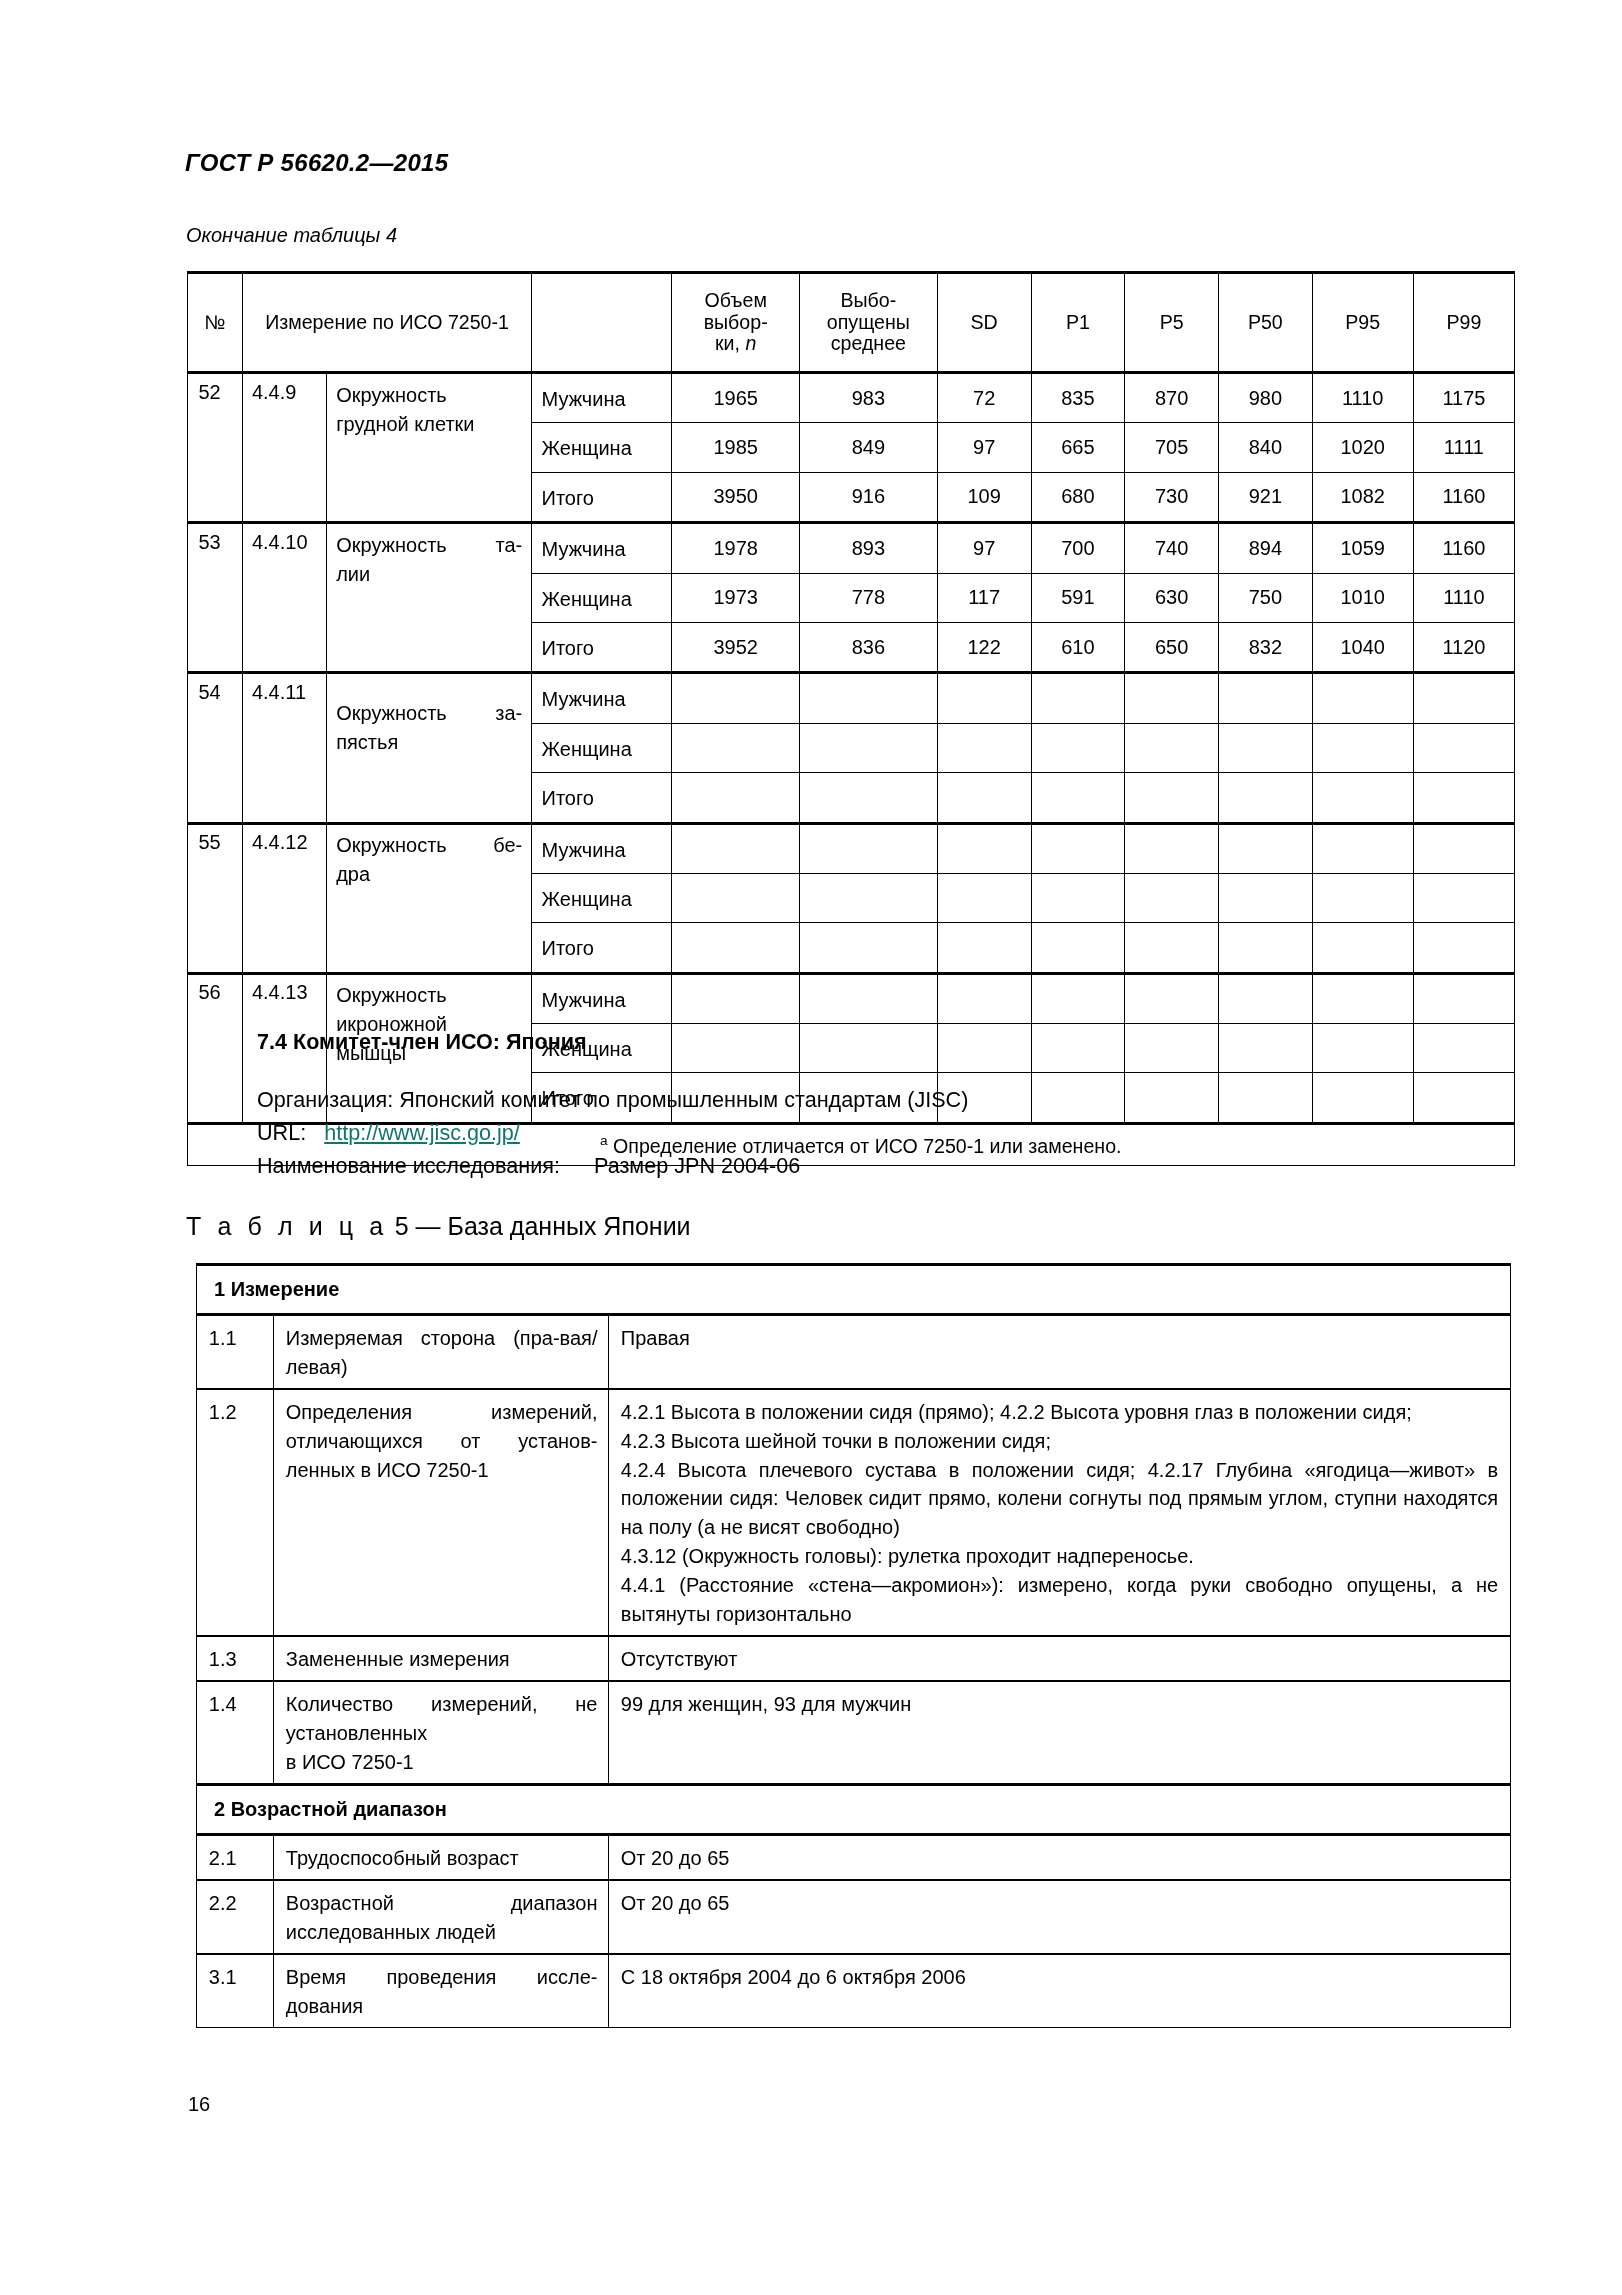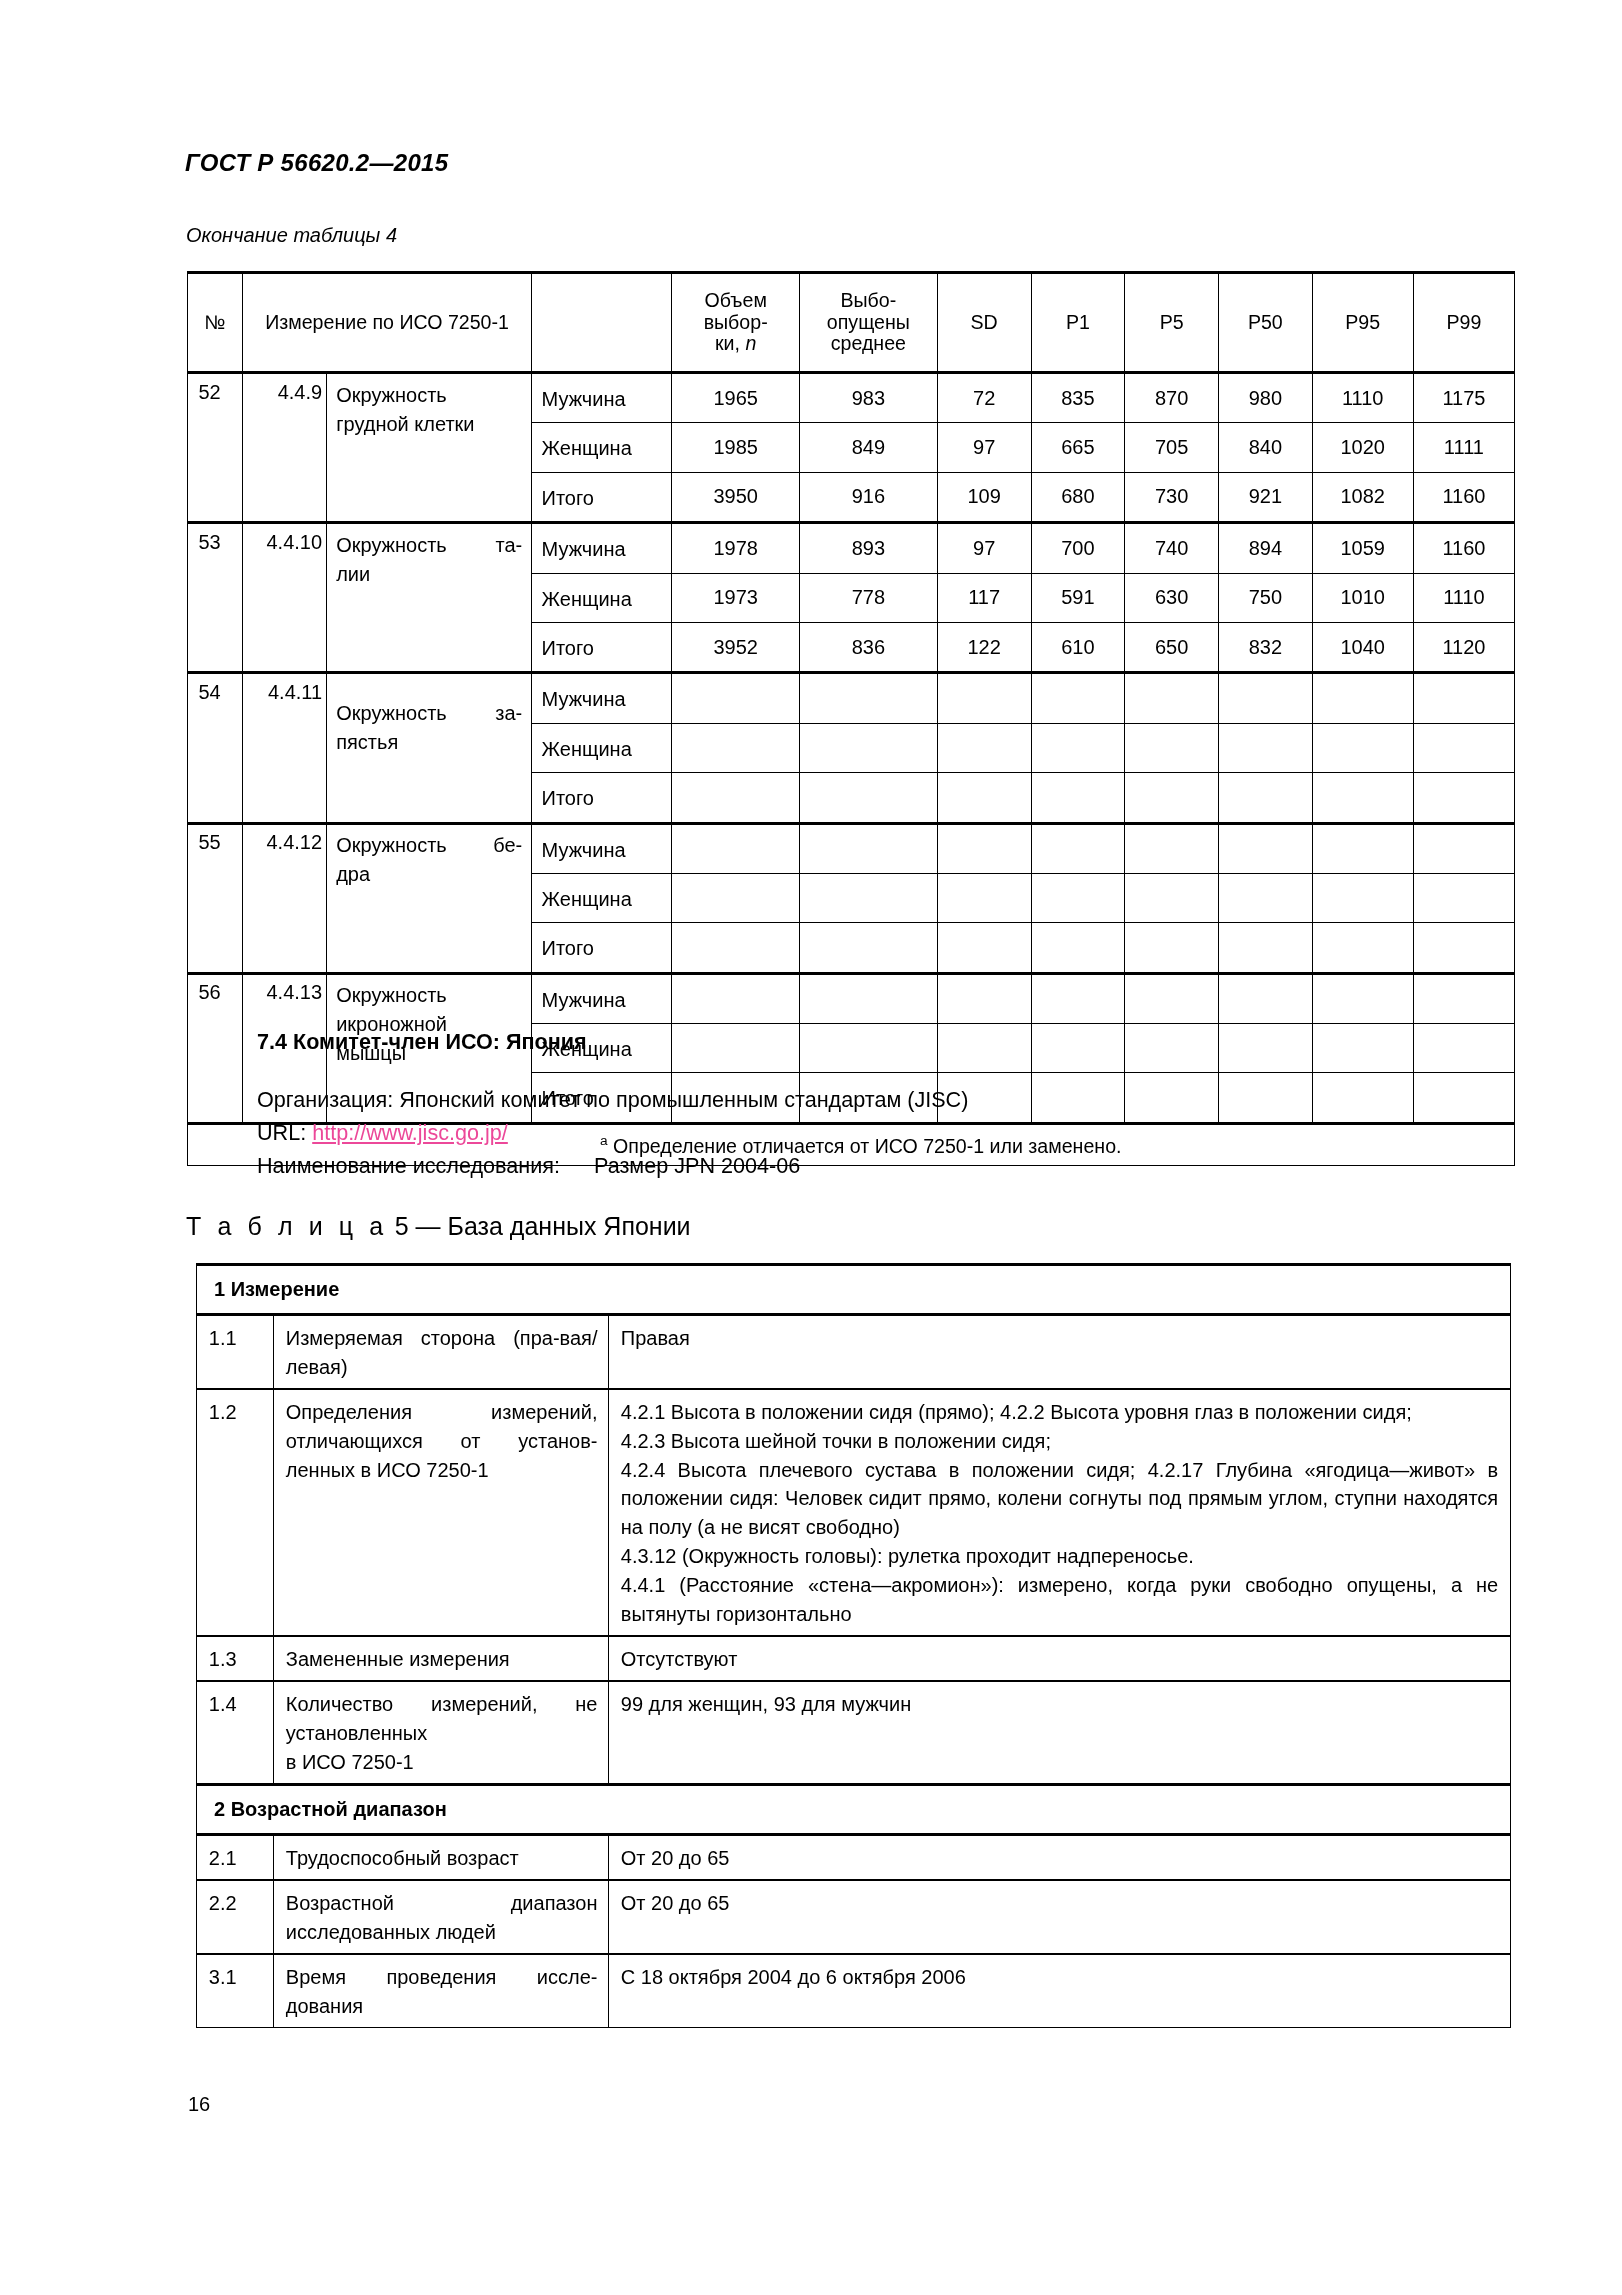--- a/index.html
+++ b/index.html
@@ -86,21 +86,21 @@
     padding: 6.5px 5.2px 3.9px 9.2px;
     vertical-align: middle;
     font-size: 20px;
   }
   table.t4 td.idx {
     text-align: left;
     padding: 6.5px 3.9px 2.6px 10.5px;
     font-size: 20px;
   }
   table.t4 td.sub {
-    text-align: right;
+    text-align: left;
     padding: 6.5px 3.9px 2.6px 9.2px;
     font-size: 20px;
   }
   table.t4 td.meas {
     padding: 6.5px 9.2px 2.6px 9.2px;
     line-height: 1.45;
     font-size: 20px;
   }
   table.t4 tr.grp-start > td { border-top: 3.3px solid #000; }
   table.t4 tr.data td { height: 38px; }
@@ -139,22 +139,23 @@
   }
   .sec-lines {
     position: absolute;
     left: 257px;
     top: 1084px;
     font-size: 21.6px;
     line-height: 1.52;
   }
   .sec-lines .line { white-space: nowrap; }
   .sec-lines a.url {
-    color: #ec4899;
+    color: #0f766e;
     text-decoration: underline;
+    margin-left: 12px;
   }
   .sec-lines .gap { display: inline-block; width: 34px; }
 
   
   .table5-caption {
     position: absolute;
     left: 186px;
     top: 1212px;
     font-size: 25px;
     white-space: nowrap;

